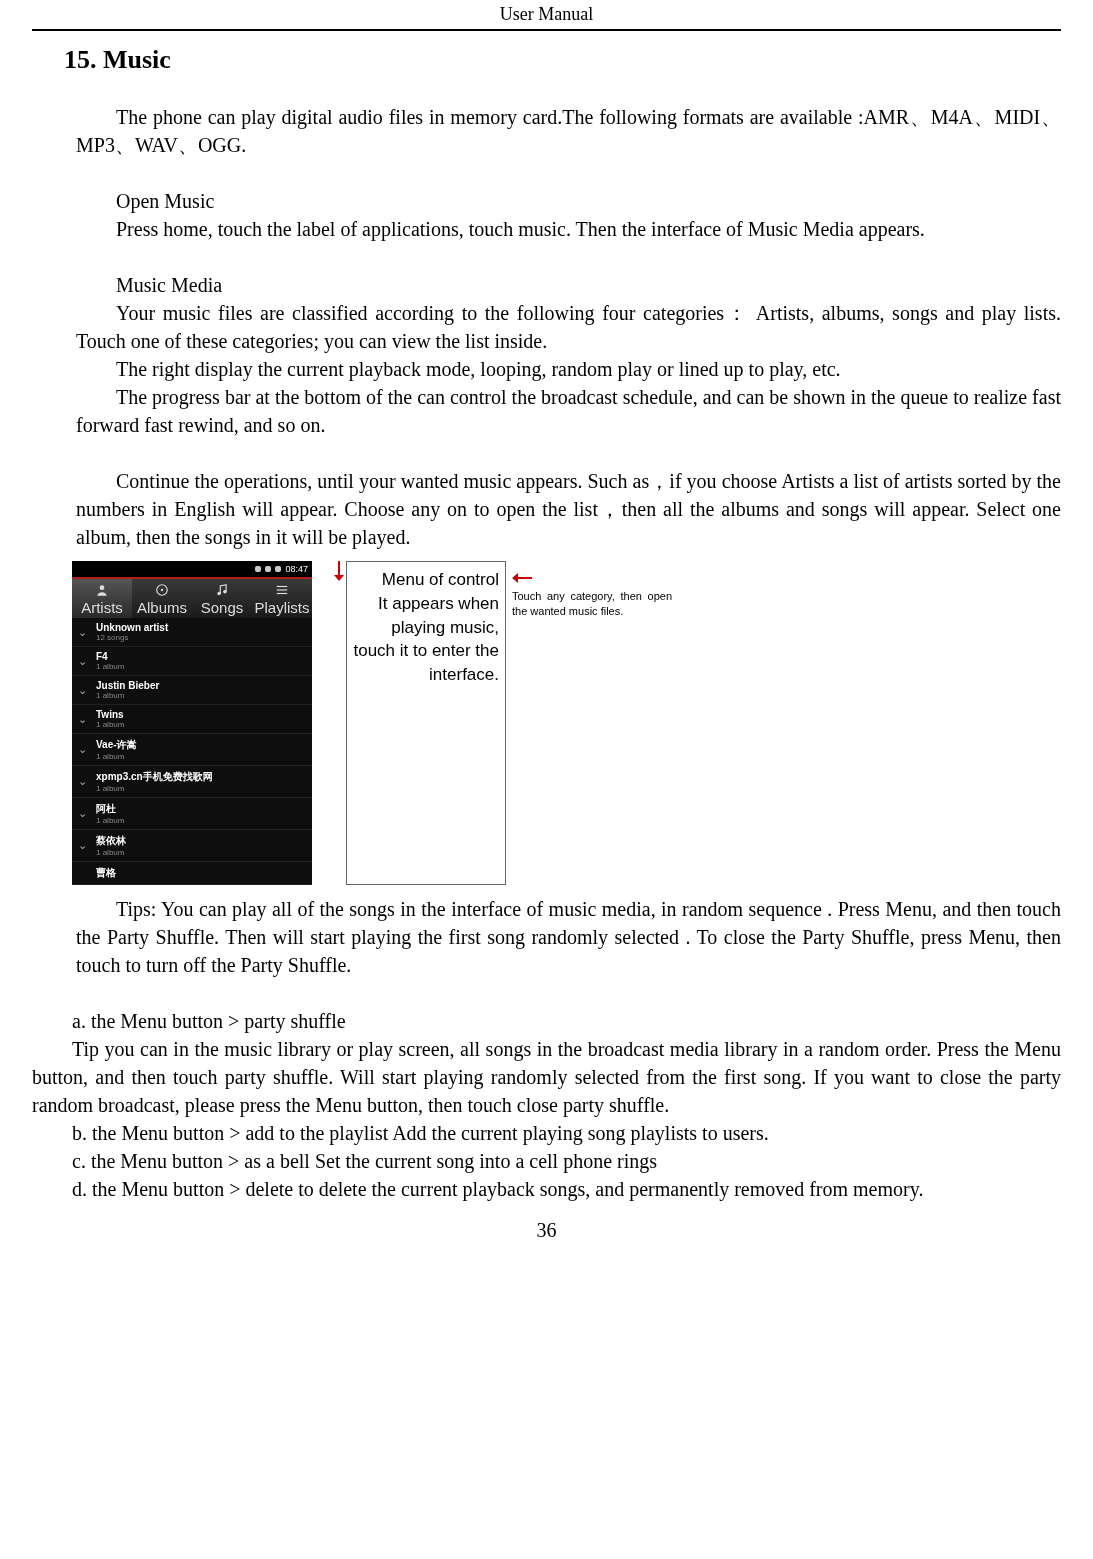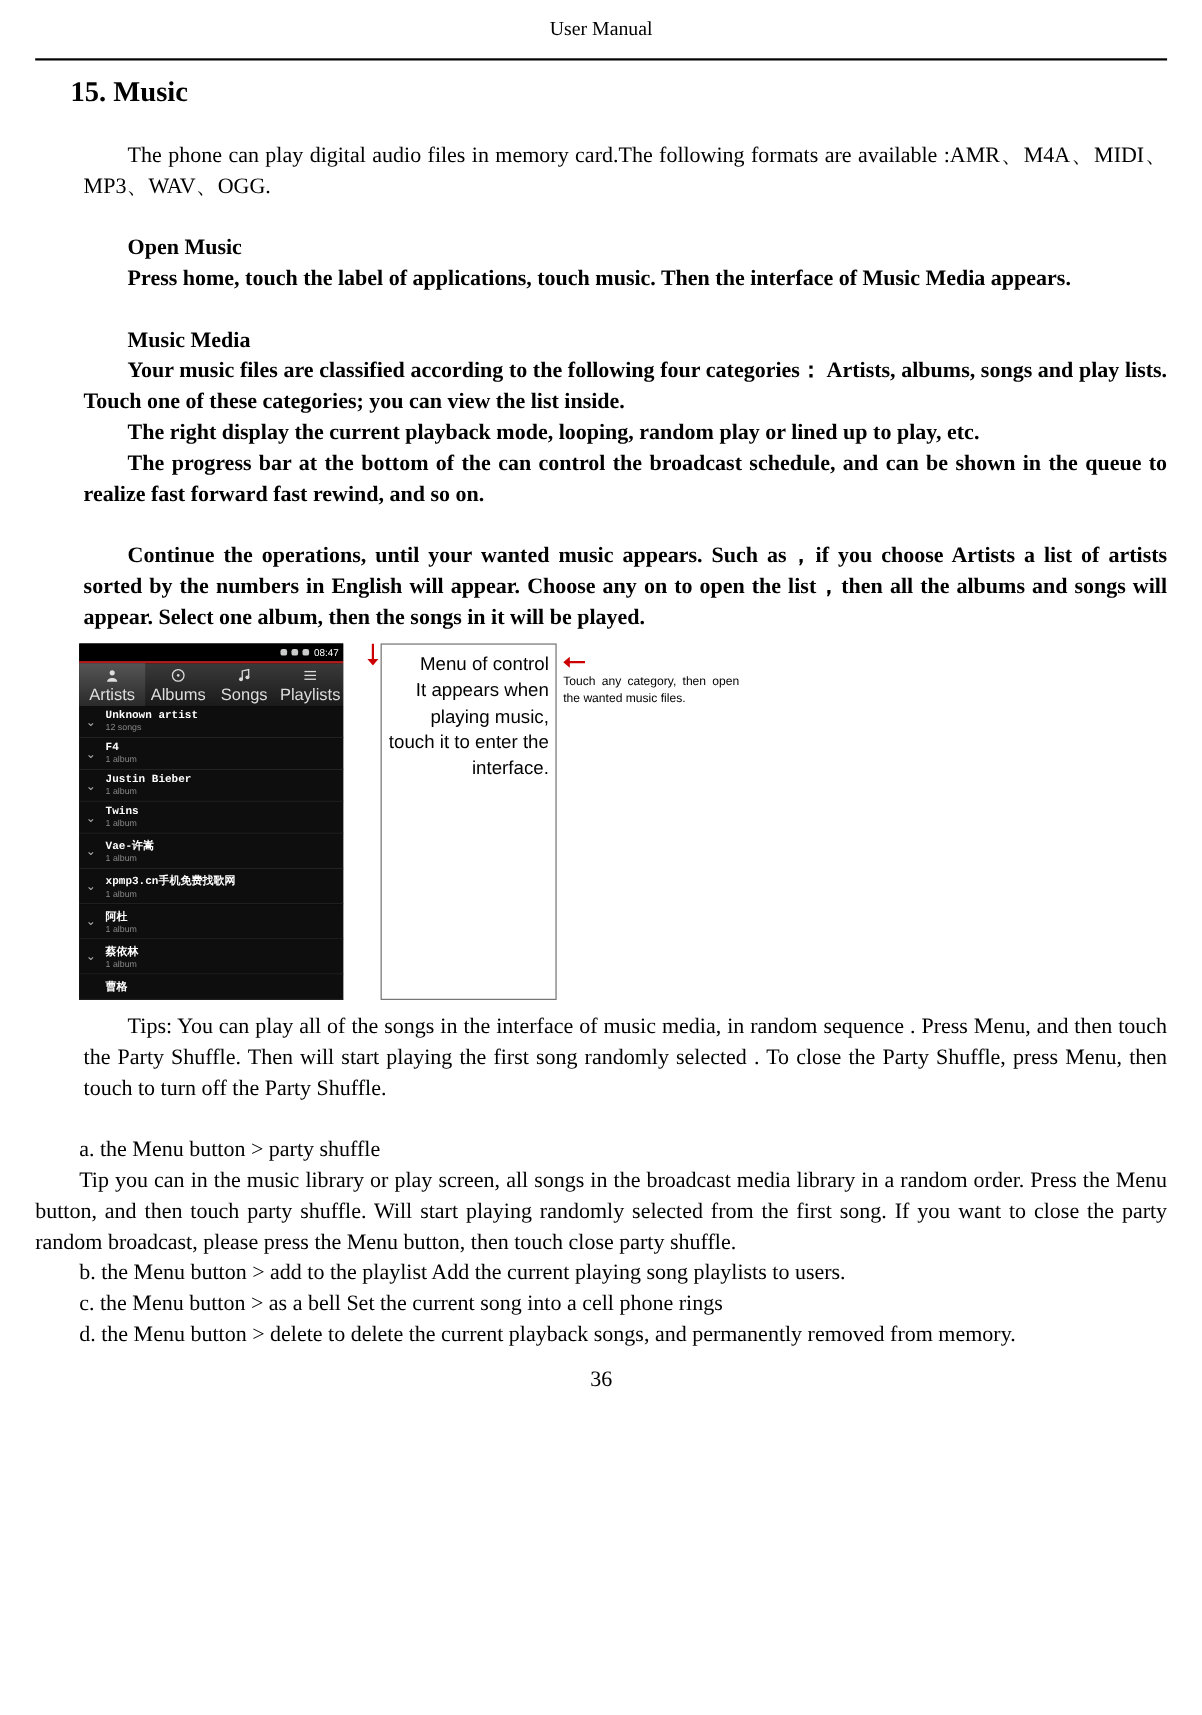--- a/index.html
+++ b/index.html
@@ -7,41 +7,41 @@
       font-family: "Times New Roman", serif;
       background: #fff;
       color: #000;
       width: 1093px;
       margin: 0 auto;
       padding: 0 32px;
     }
     .header {
       text-align: center;
       font-size: 18px;
-      padding: 16px 0;
+      padding: 4px 0;
       border-bottom: 2px solid #000;
     }
     .content {
       padding-top: 14px;
     }
     .section-title {
       font-size: 26px;
       font-weight: bold;
       margin-left: 32px;
       margin-bottom: 28px;
     }
     .para {
       font-size: 20px;
       line-height: 1.4;
       text-align: justify;
       margin-bottom: 28px;
       margin-left: 44px;
     }
     .para-indent { text-indent: 40px; }
-    .para-nogap { margin-bottom: 0; font-weight: bold; }
+    .para-nogap { margin-bottom: 0; }
     .list-para {
       font-size: 20px;
       line-height: 1.4;
       text-align: justify;
       text-indent: 40px;
     }
     .footer {
       text-align: center;
       font-size: 20px;
       margin-top: 16px;
@@ -96,21 +96,21 @@
     .artist-item {
       display: flex;
       align-items: center;
       gap: 8px;
       padding: 4px 6px;
       border-bottom: 1px solid #222;
       background: #0e0e0e;
     }
     .artist-item .chev { color: #aaa; font-size: 11px; width: 10px; }
     .artist-text { display: flex; flex-direction: column; }
-    .artist-name { color: #fff; font-size: 10px; font-weight: bold; font-family: Liberation Mono, monospace; }
+    .artist-name { color: #fff; font-size: 10px; font-weight: bold; }
     .artist-sub { color: #888; font-size: 8px; }
     .artist-item.last .artist-name { font-size: 10px; }
     .callout-right {
       width: 160px;
       font-size: 11px;
       line-height: 1.4;
       font-family: Arial, sans-serif;
       color: #000;
       padding-top: 10px;
       text-align: justify;

